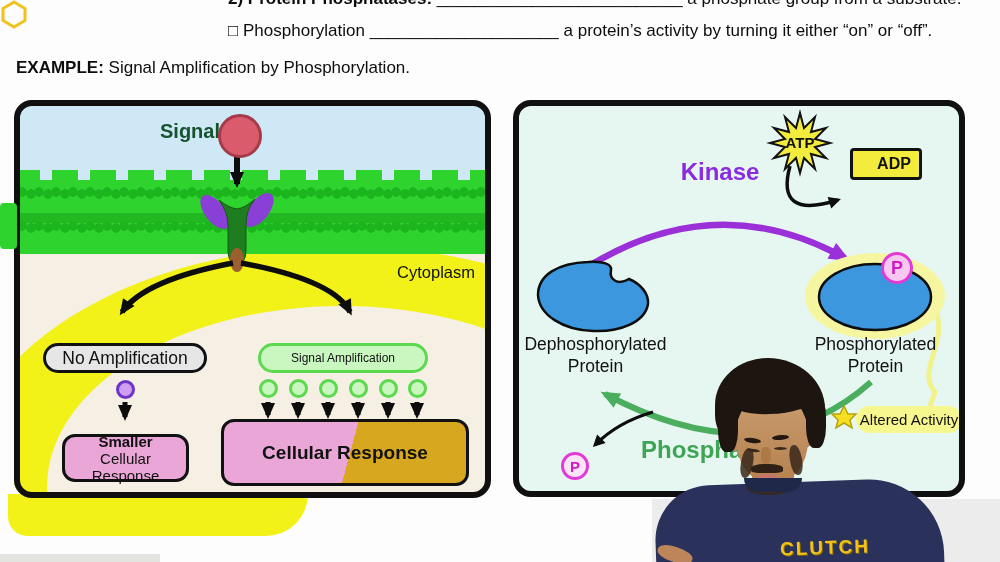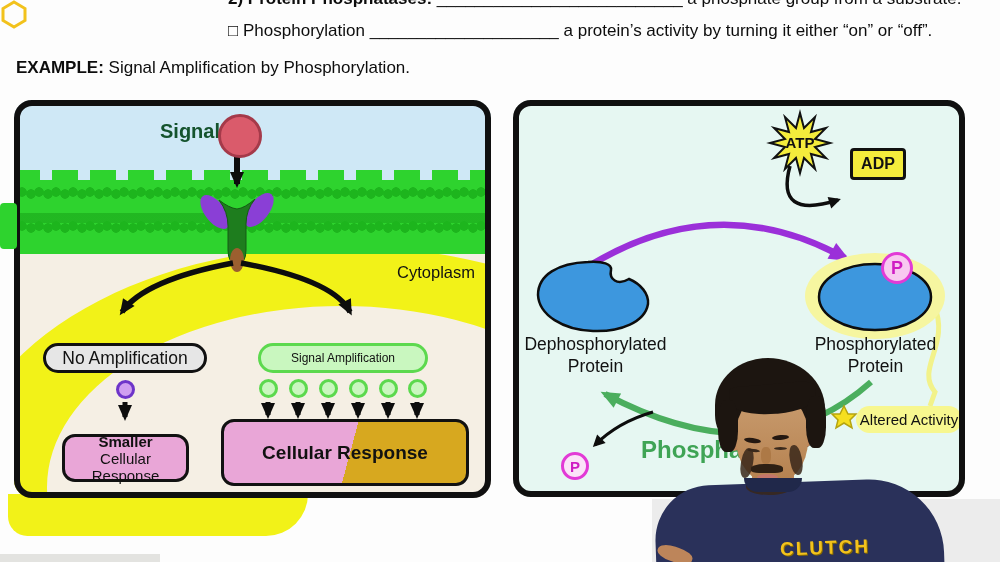--- a/index.html
+++ b/index.html
@@ -39,21 +39,21 @@
   .dot-green{background:#c9f7bf;border:3px solid #5cd94e;}
   .gray-box{background:#e6e6e6;border:3px solid #111;border-radius:15px;font-size:17.5px;}
   .green-box{background:#c9f7bf;border:3px solid #5cd94e;border-radius:15px;font-size:12px;}
   .pink-box{background:#e9a6d7;border:3px solid #111;border-radius:13px;}
   .larger-box{background:linear-gradient(105deg,#e9a6d7 52%,#d7a81f 52%);}
   
   .p-circle{position:absolute;border-radius:50%;background:#f8c9f0;border:3px solid #e23ad6;
     box-sizing:border-box;display:flex;align-items:center;justify-content:center;
     font-weight:bold;color:#cf1dc3;}
   .adp-box{position:absolute;background:#f4ec3c;border:3px solid #111;border-radius:4px;
-    font-weight:bold;font-size:16px;display:flex;align-items:center;justify-content:center;}
+    font-weight:bold;font-size:16px;display:flex;align-items:center;justify-content:center;padding-left:16px;}
   .pill{position:absolute;background:#f7f78f;border-radius:14px;display:flex;
     align-items:center;justify-content:center;font-size:15px;}
   .protein-lbl{position:absolute;text-align:center;font-size:17.5px;line-height:22px;}
   
   .skin{background:#bd855a;}
   .person>div{position:absolute;}
   .yellow-spill{position:absolute;background:#f2f218;z-index:10;}
 </style>
 </head>
 <body>
@@ -164,20 +164,21 @@
     <polygon points="317,43 302,47 313,58 298,54 302,69 291,58 287,73 283,58 272,69 276,54
                      261,58 272,47 257,43 272,39 261,28 276,32 272,17 283,28 287,13 291,28
                      302,17 298,32 313,28 302,39" fill="#f4ec3c" stroke="#111" stroke-width="2"></polygon>
     <polygon points="331,306 335,314 343,314 337,320 339,328 331,323 323,328 325,320 319,314 327,314" fill="#f6df1f" stroke="#b5a410" stroke-width="1.5"></polygon>
   </svg>
 
   <div class="lbl" style="left:264px;top:34px;width:46px;text-align:center;font-size:15px;font-weight:bold;">ATP</div>
   <div class="adp-box" style="left:337px;top:48px;width:50px;height:26px;">
     <span>ADP</span>
   </div>
+  <div class="lbl" style="left:152px;top:58px;width:110px;text-align:center;font-size:24px;font-weight:bold;color:#8a2be2;">Kinase</div>
 
   <div class="p-circle" style="left:368px;top:152px;width:32px;height:32px;font-size:18px;">
     <span>P</span>
   </div>
 
   <div class="protein-lbl" style="left:0;top:233px;width:165px;">
     <div>Dephosphorylated</div>
     <div>Protein</div>
   </div>
   <div class="protein-lbl" style="left:280px;top:233px;width:165px;">

